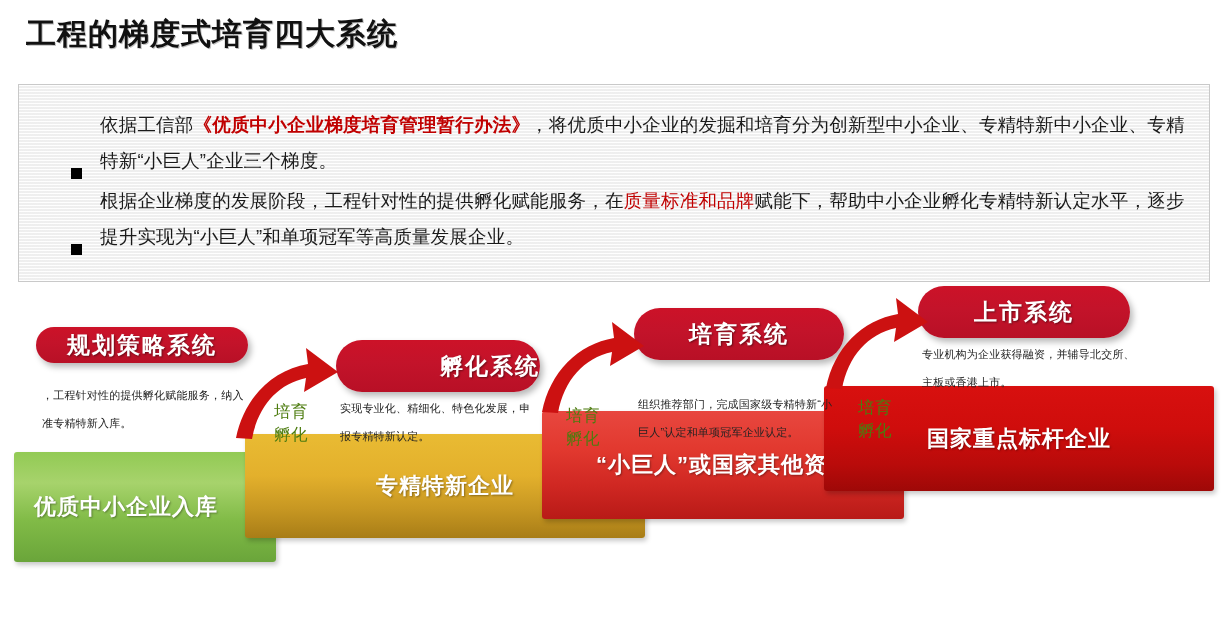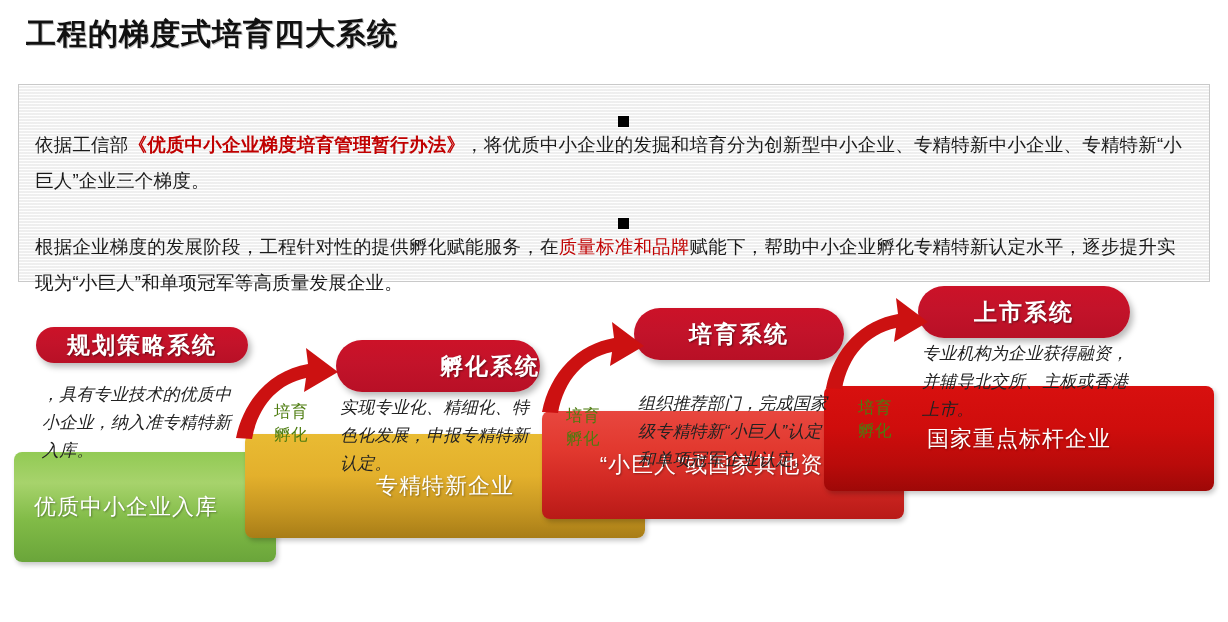--- a/index.html
+++ b/index.html
@@ -42,23 +42,22 @@
     background-image: repeating-linear-gradient(
         to bottom,
         rgba(255,255,255,0.95) 0px,
         rgba(255,255,255,0.95) 1px,
         rgba(238,238,238,0.9) 1px,
         rgba(238,238,238,0.9) 3px);
     padding: 22px 16px 0 16px;
   }
   .bullet-row {
     display: flex;
-    align-items: center;
-    margin-bottom: 10px;
-    flex-direction: column;
+    align-items: flex-end;
+    margin-bottom: 4px;
   }
   .bullet-marker {
     width: 11px;
     height: 11px;
     background: #000000;
     flex: 0 0 auto;
     margin: 9px 18px 0 36px;
   }
   .bullet-text {
     font-size: 18.5px;
@@ -80,23 +79,23 @@
     position: absolute;
     left: 0;
     top: 286px;
     width: 1228px;
     height: 336px;
   }
 
   
   .bar {
     position: absolute;
-    border-radius: 8px;
+    border-radius: 3px;
     color: #ffffff;
-    font-weight: normal;
+    font-weight: bold;
     font-size: 22px;
     display: flex;
     align-items: center;
     justify-content: center;
     text-shadow: 1px 1px 2px rgba(0,0,0,0.35);
     box-shadow: 2px 3px 5px rgba(0,0,0,0.22);
     box-sizing: border-box;
     letter-spacing: 1px;
   }
   .bar-1 {
@@ -139,26 +138,25 @@
     z-index: 6;
   }
   .pill-1 { left: 36px;  top: 41px;  width: 212px; height: 36px; }
   .pill-2 { left: 336px; top: 54px;  width: 204px; height: 52px; justify-content: flex-end; }
   .pill-3 { left: 634px; top: 22px;  width: 210px; height: 52px; }
   .pill-4 { left: 918px; top: 0px;   width: 212px; height: 52px; }
 
   
   .desc {
     position: absolute;
-    font-size: 17px;
+    font-size: 11px;
     line-height: 28px;
     color: #222222;
     z-index: 5;
     letter-spacing: 0.2px;
-    font-style: italic;
   }
   .desc-1 { left: 42px;  top: 95px;  width: 205px; }
   .desc-2 { left: 340px; top: 108px; width: 200px; }
   .desc-3 { left: 638px; top: 76px;  width: 200px; margin-top: 28px; }
   .desc-4 { left: 922px; top: 54px;  width: 215px; }
 
   
   .arrow {
     position: absolute;
     z-index: 7;
@@ -237,21 +235,21 @@
   </div>
   <div class="arrow-label arrow-label-2">
     <div>培育</div>
     <div>孵化</div>
   </div>
   <div class="arrow-label arrow-label-3">
     <div>培育</div>
     <div>孵化</div>
   </div>
 
-  <div class="desc desc-1">，具有专业技术的优质中小企业，纳入准专精特新入库。</div>
+  <div class="desc desc-1">，工程针对性的提供孵化赋能服务，纳入准专精特新入库。</div>
   <div class="desc desc-2">实现专业化、精细化、特色化发展，申报专精特新认定。</div>
   <div class="desc desc-3">组织推荐部门，完成国家级专精特新“小巨人”认定和单项冠军企业认定。</div>
   <div class="desc desc-4">专业机构为企业获得融资，并辅导北交所、主板或香港上市。</div>
 
   <div class="pill pill-1">
     <span>规划策略系统</span>
   </div>
   <div class="pill pill-2">
     <span>孵化系统</span>
   </div>

